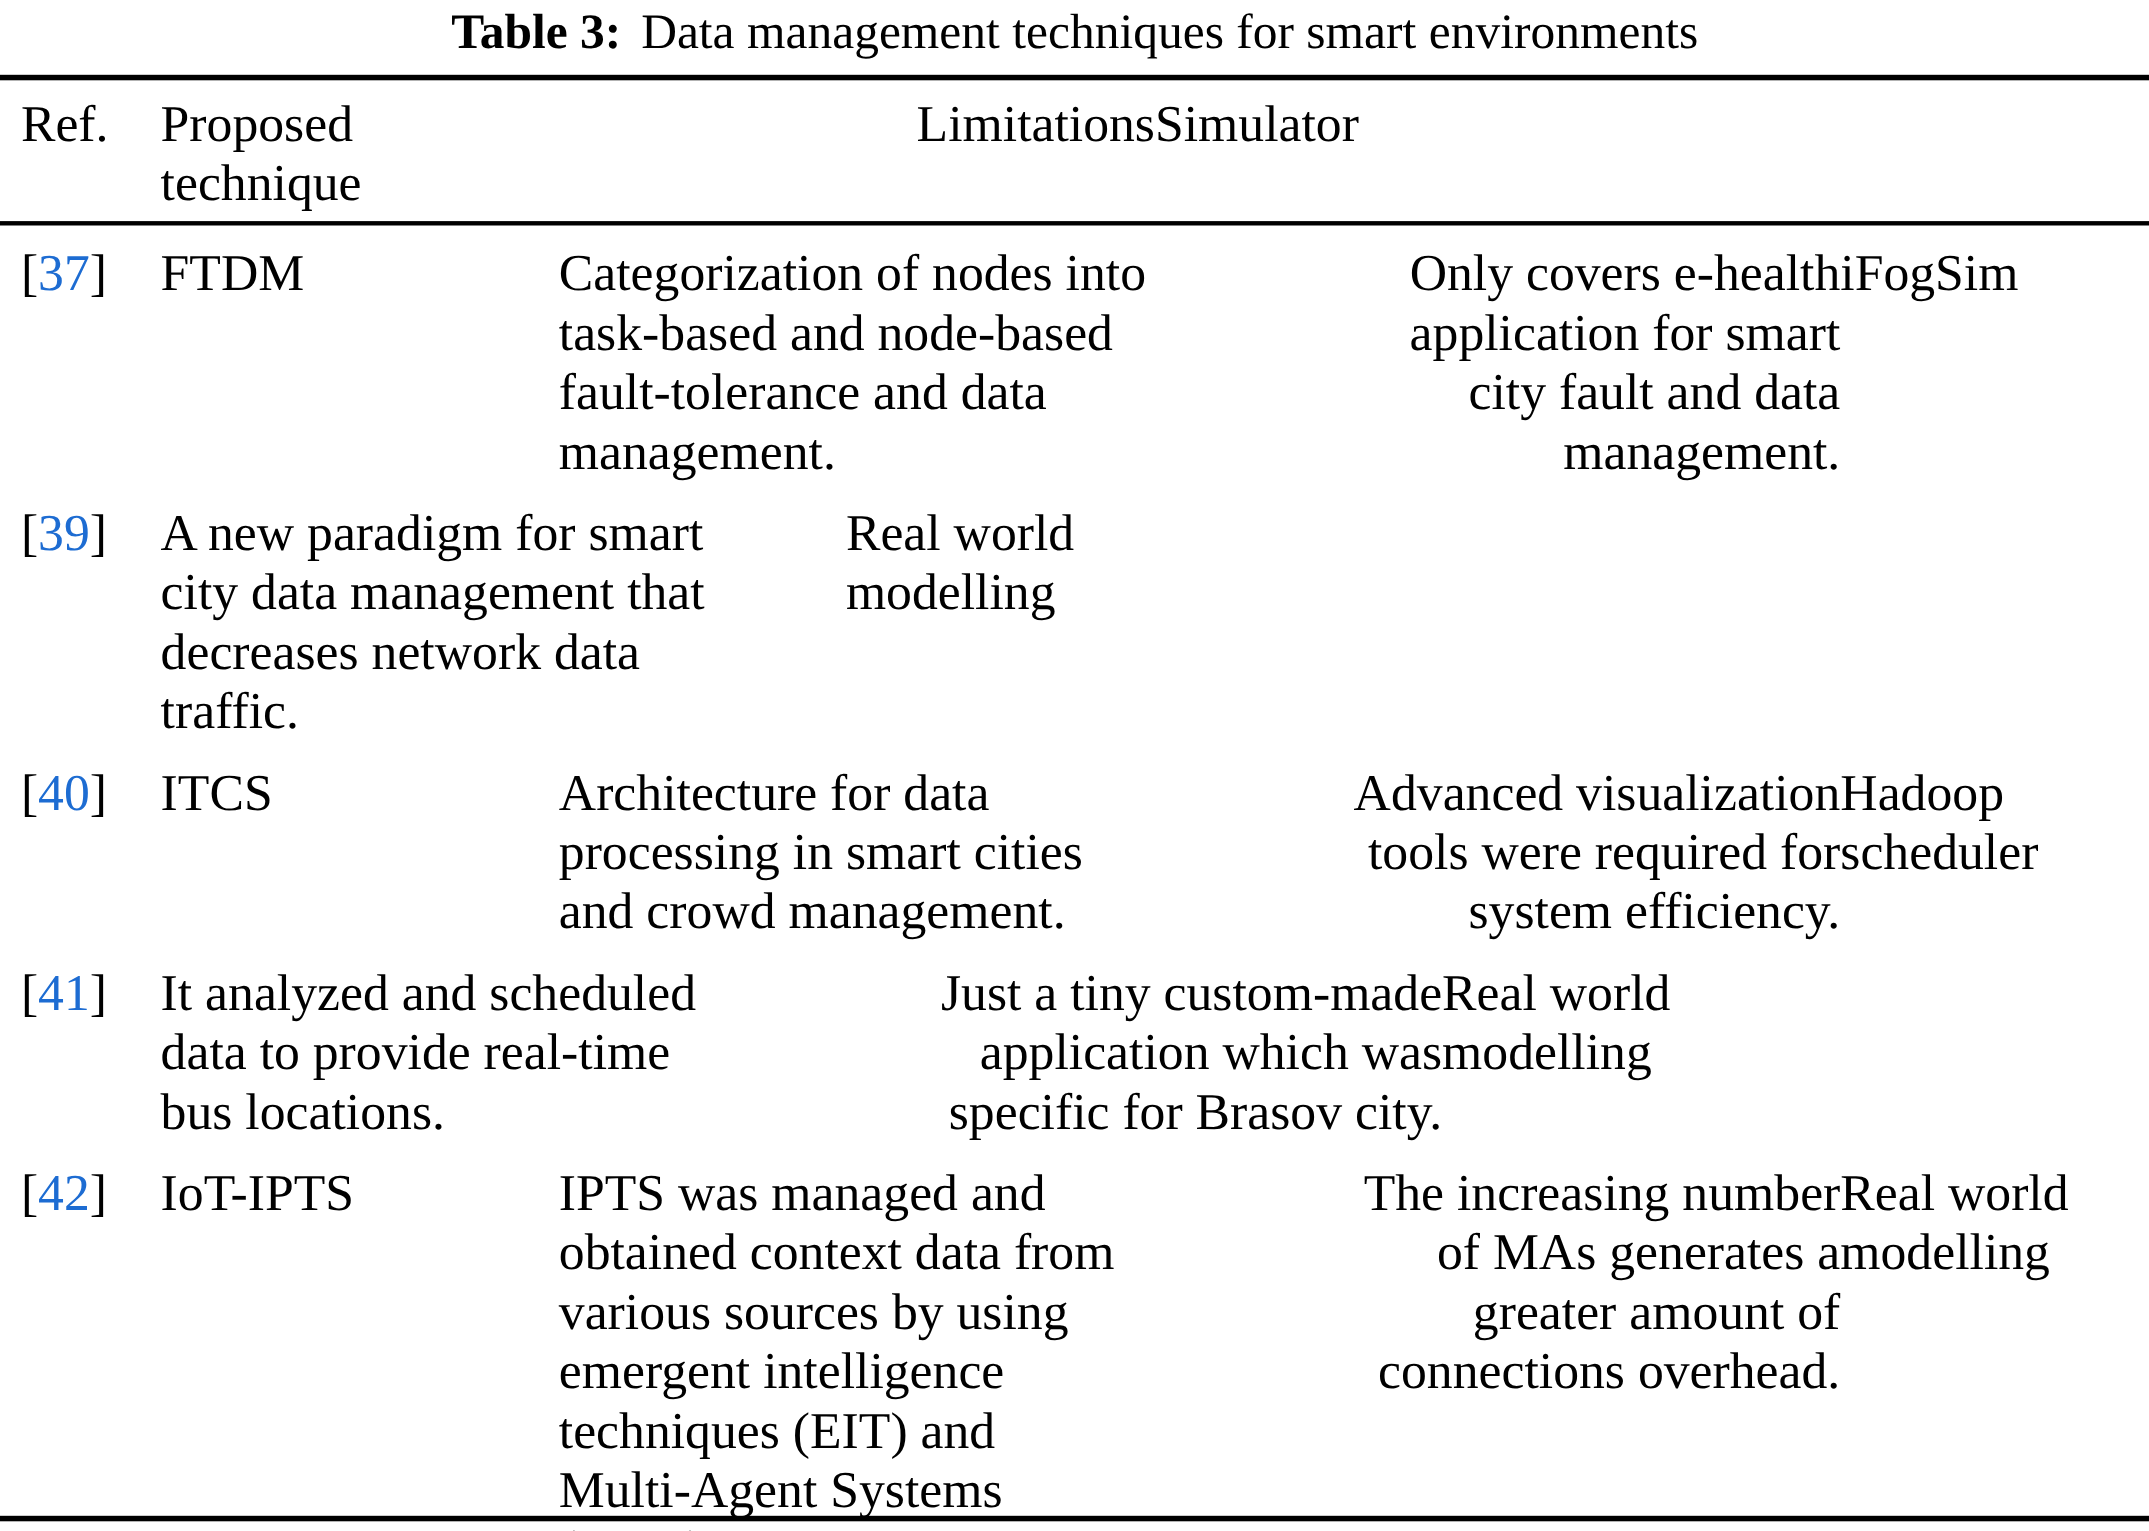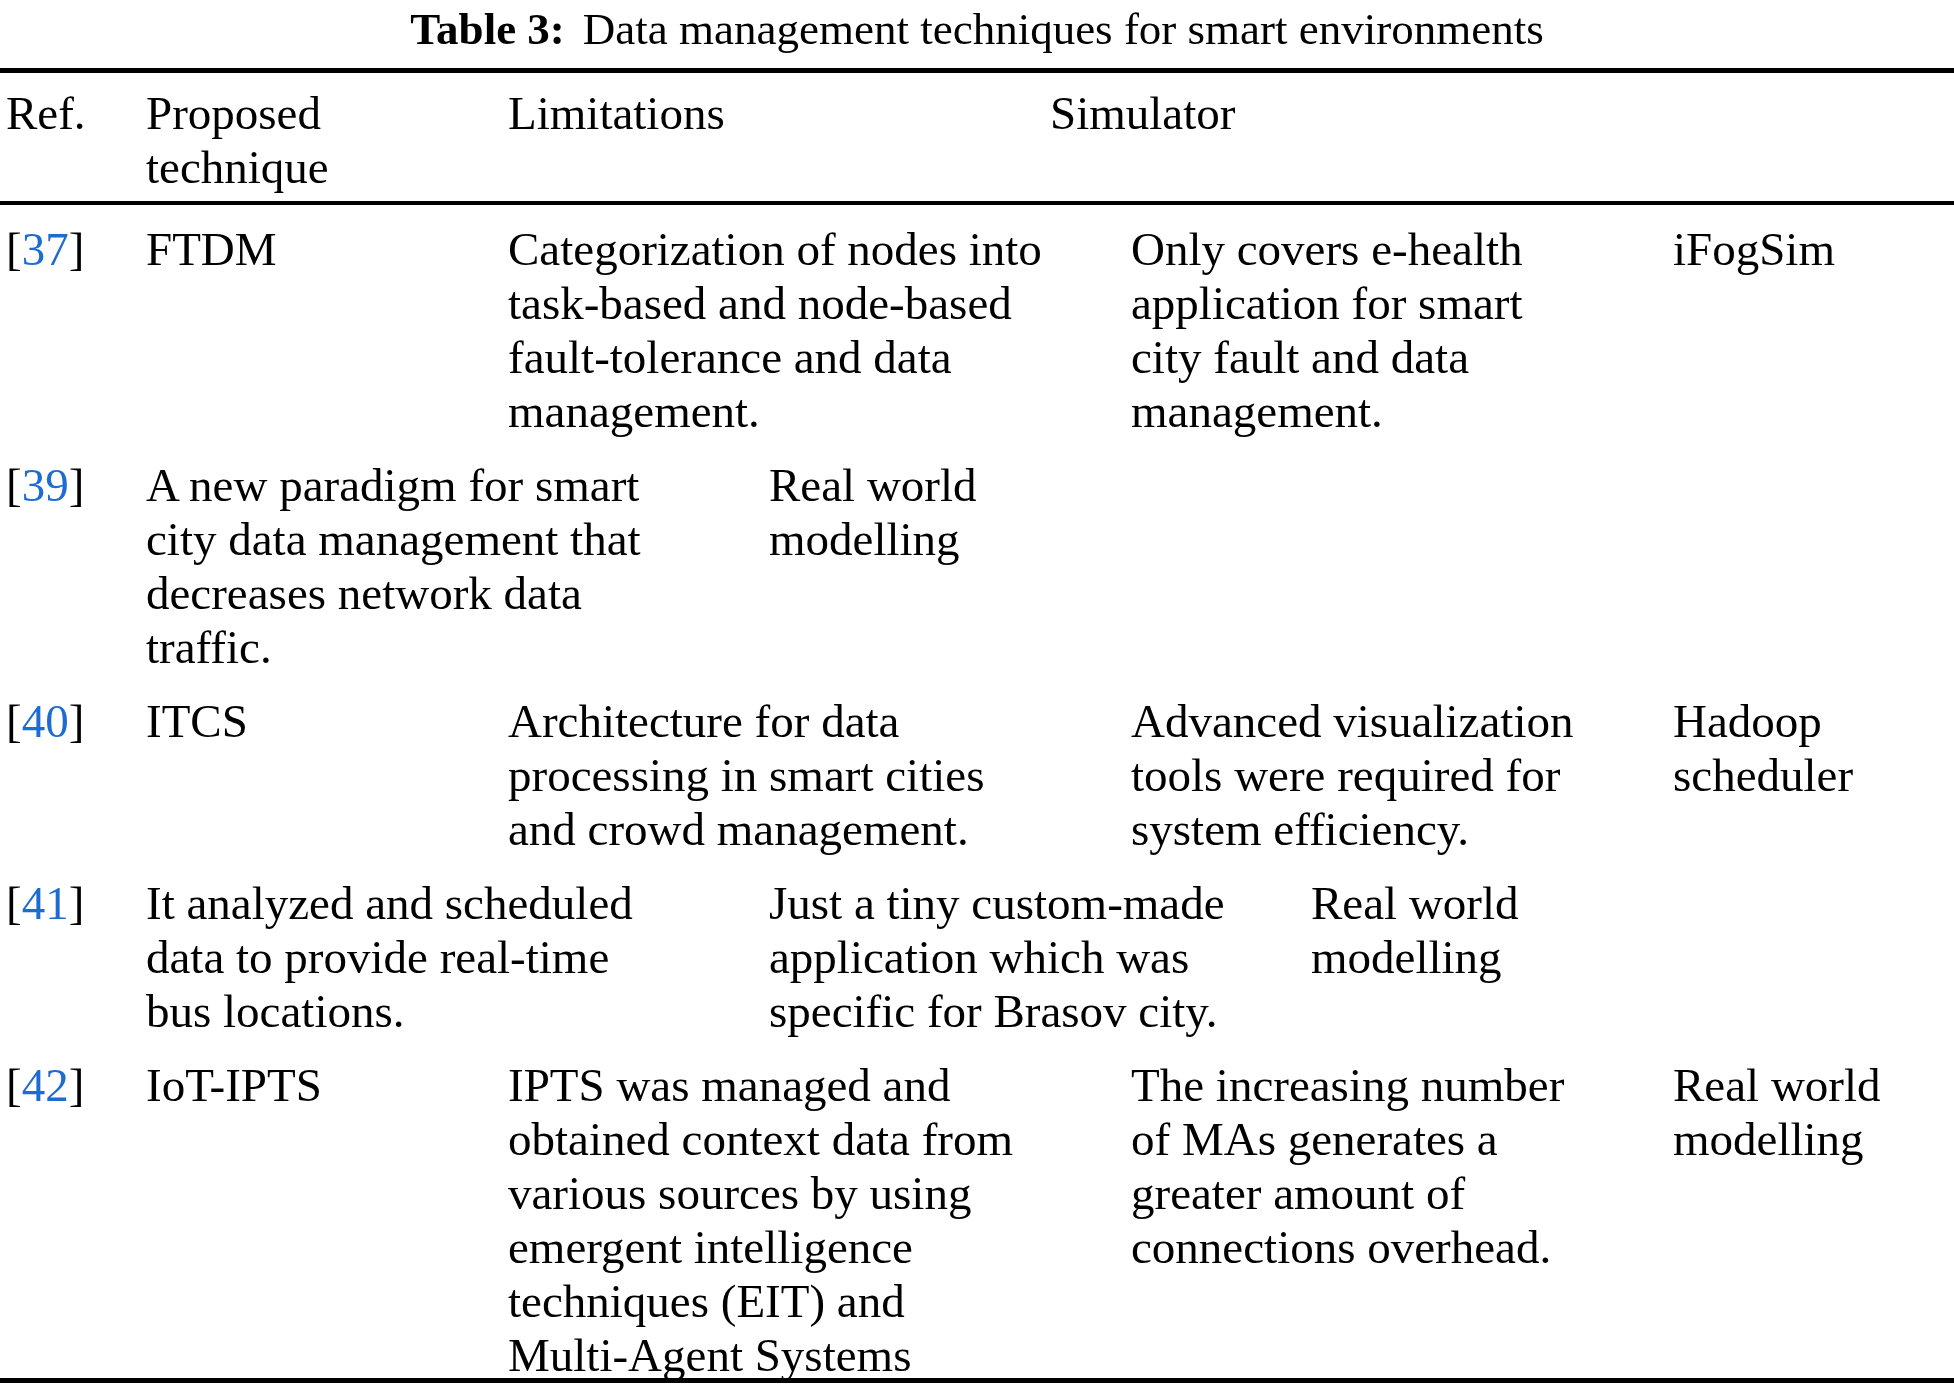--- a/index.html
+++ b/index.html
@@ -59,24 +59,24 @@
     left: 0;
     width: 1954px;
     display: flex;
     flex-direction: column;
     gap: 20px;
   }
   .cell {
     white-space: pre-line;
     flex-shrink: 0;
   }
-  .c-ref  { width: 146px; padding-left: 6px; box-sizing: border-box; white-space: nowrap; }
+  .c-ref  { width: 146px; padding-left: 19px; box-sizing: border-box; white-space: nowrap; }
   .c-tech { width: 362px; }
   .c-adv  { width: 623px; }
-  .c-lim  { width: 542px; }
+  .c-lim  { width: 542px; text-align: right; }
   .c-sim  { width: 281px; }
   .ref-num {
     color: var(--citation-blue, #1d6cd2);
     cursor: pointer;
     text-decoration: none;
   }
   .bracket {
     color: var(--text-color, #000000);
   }
 </style>

